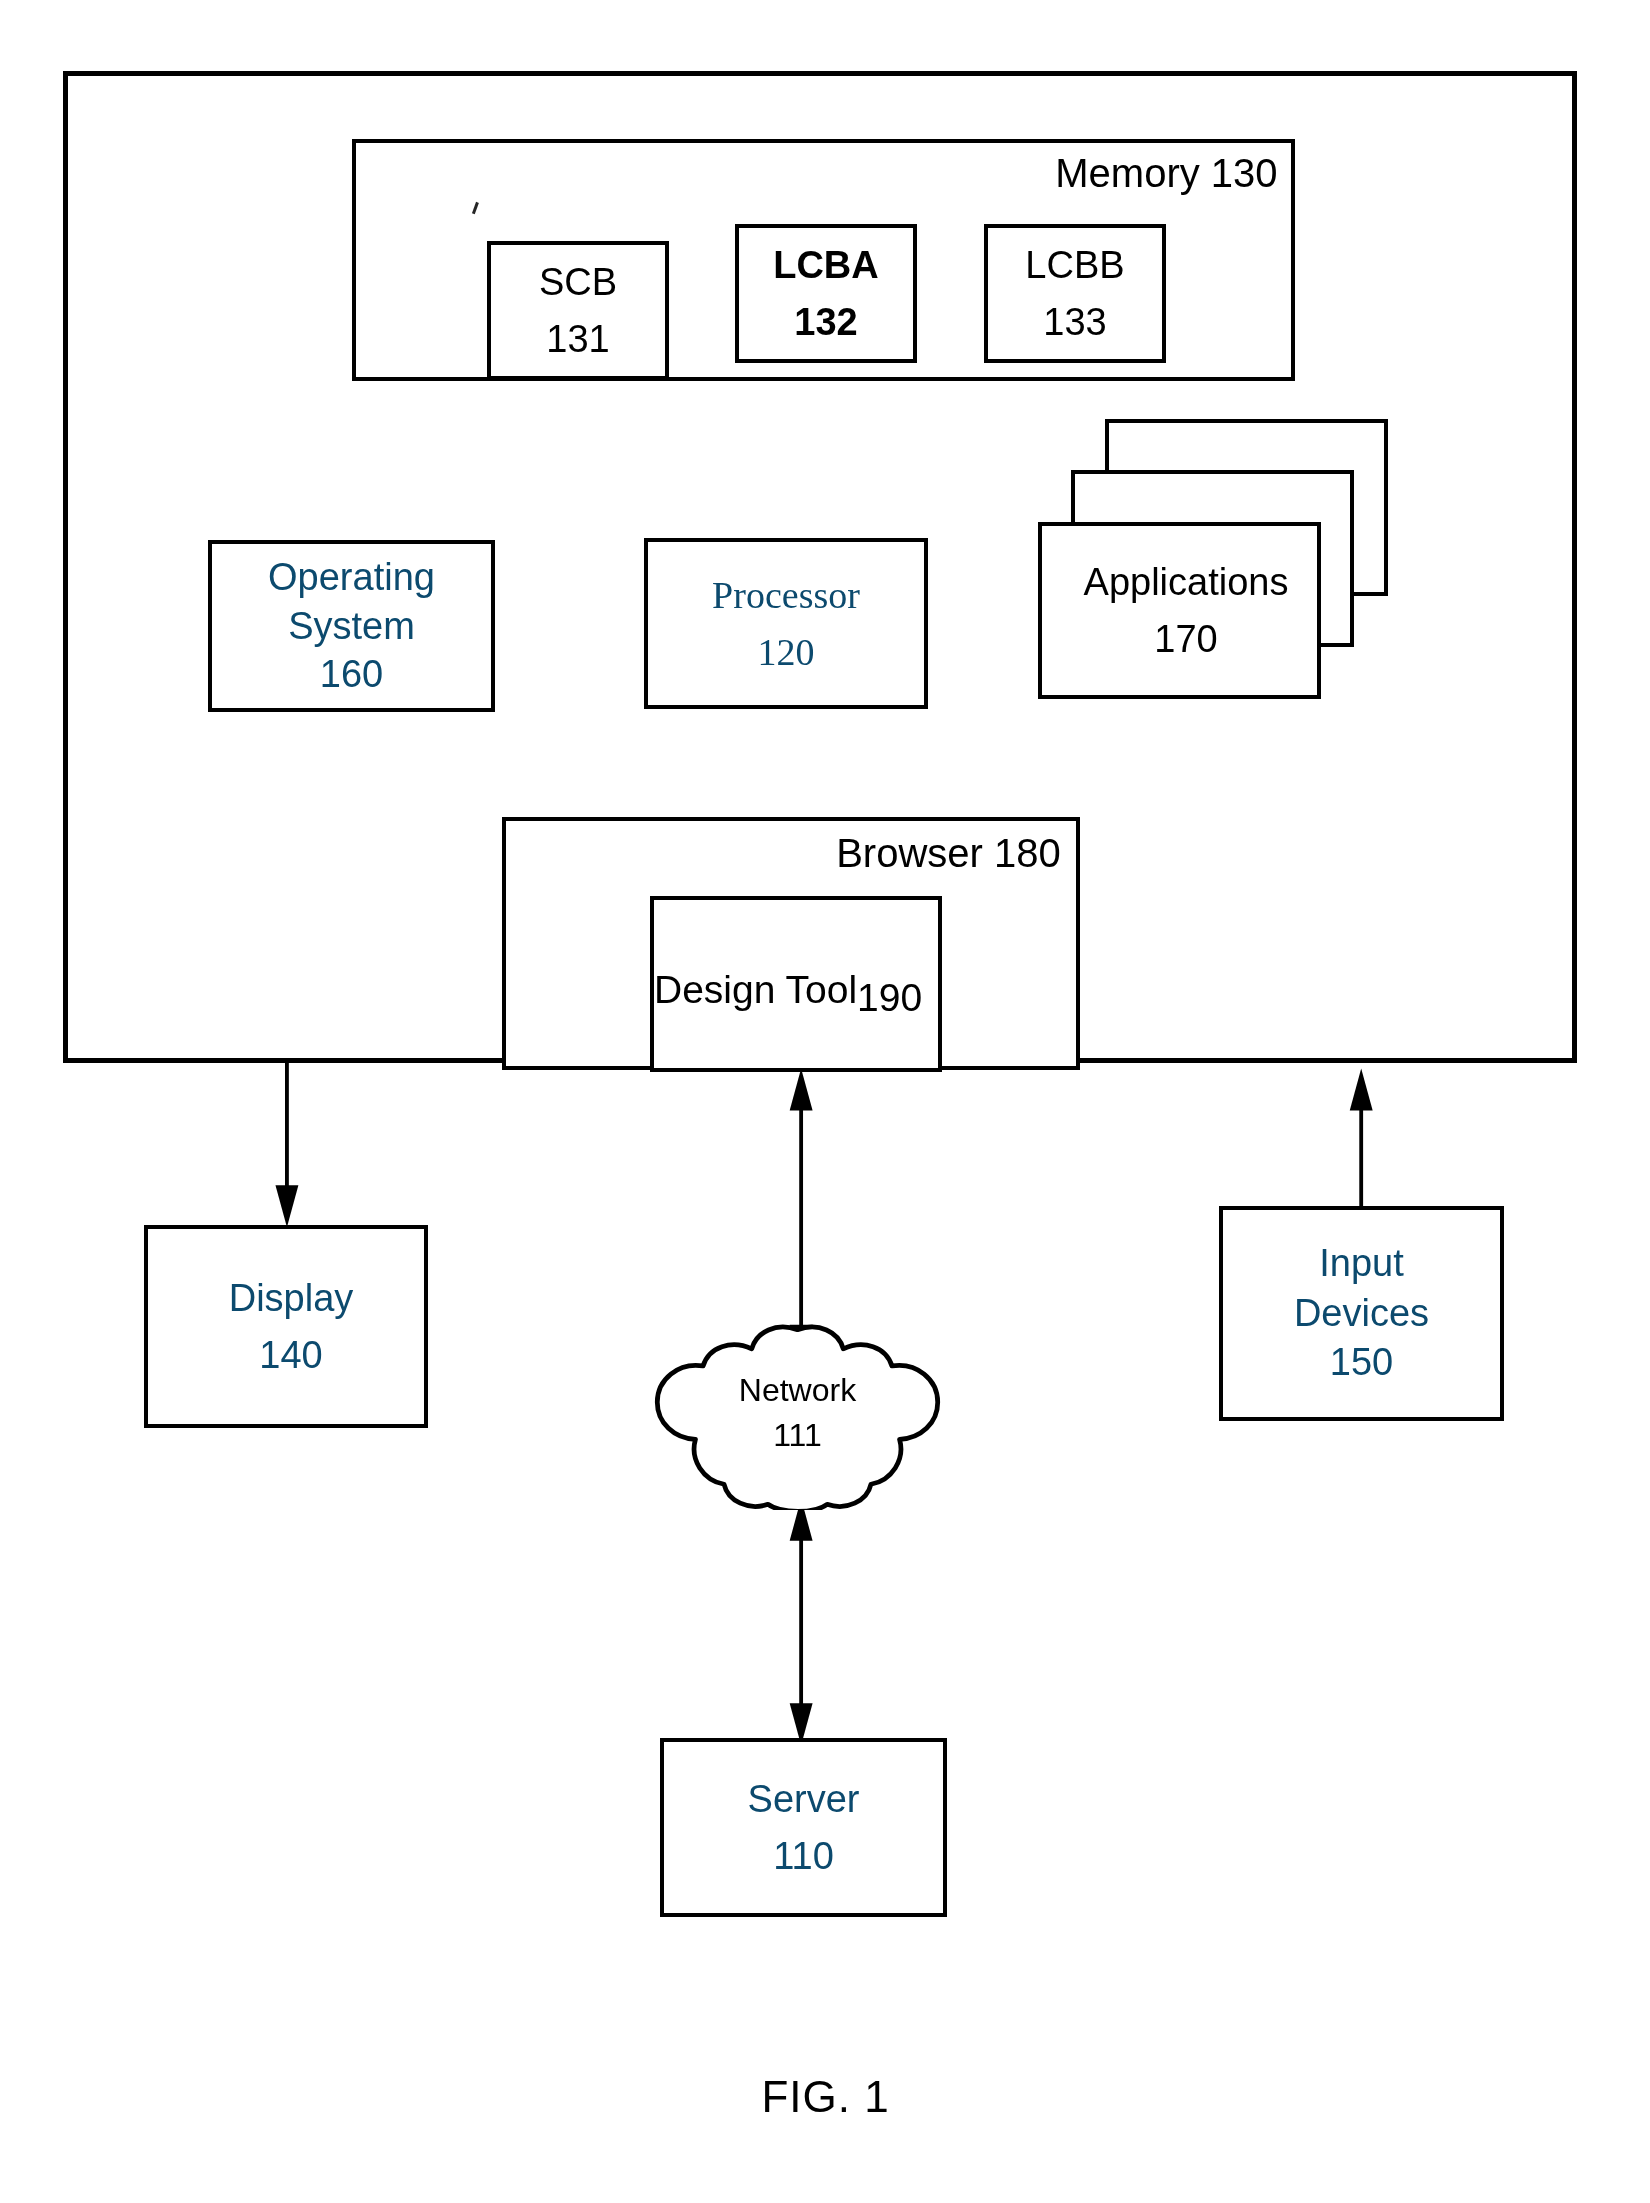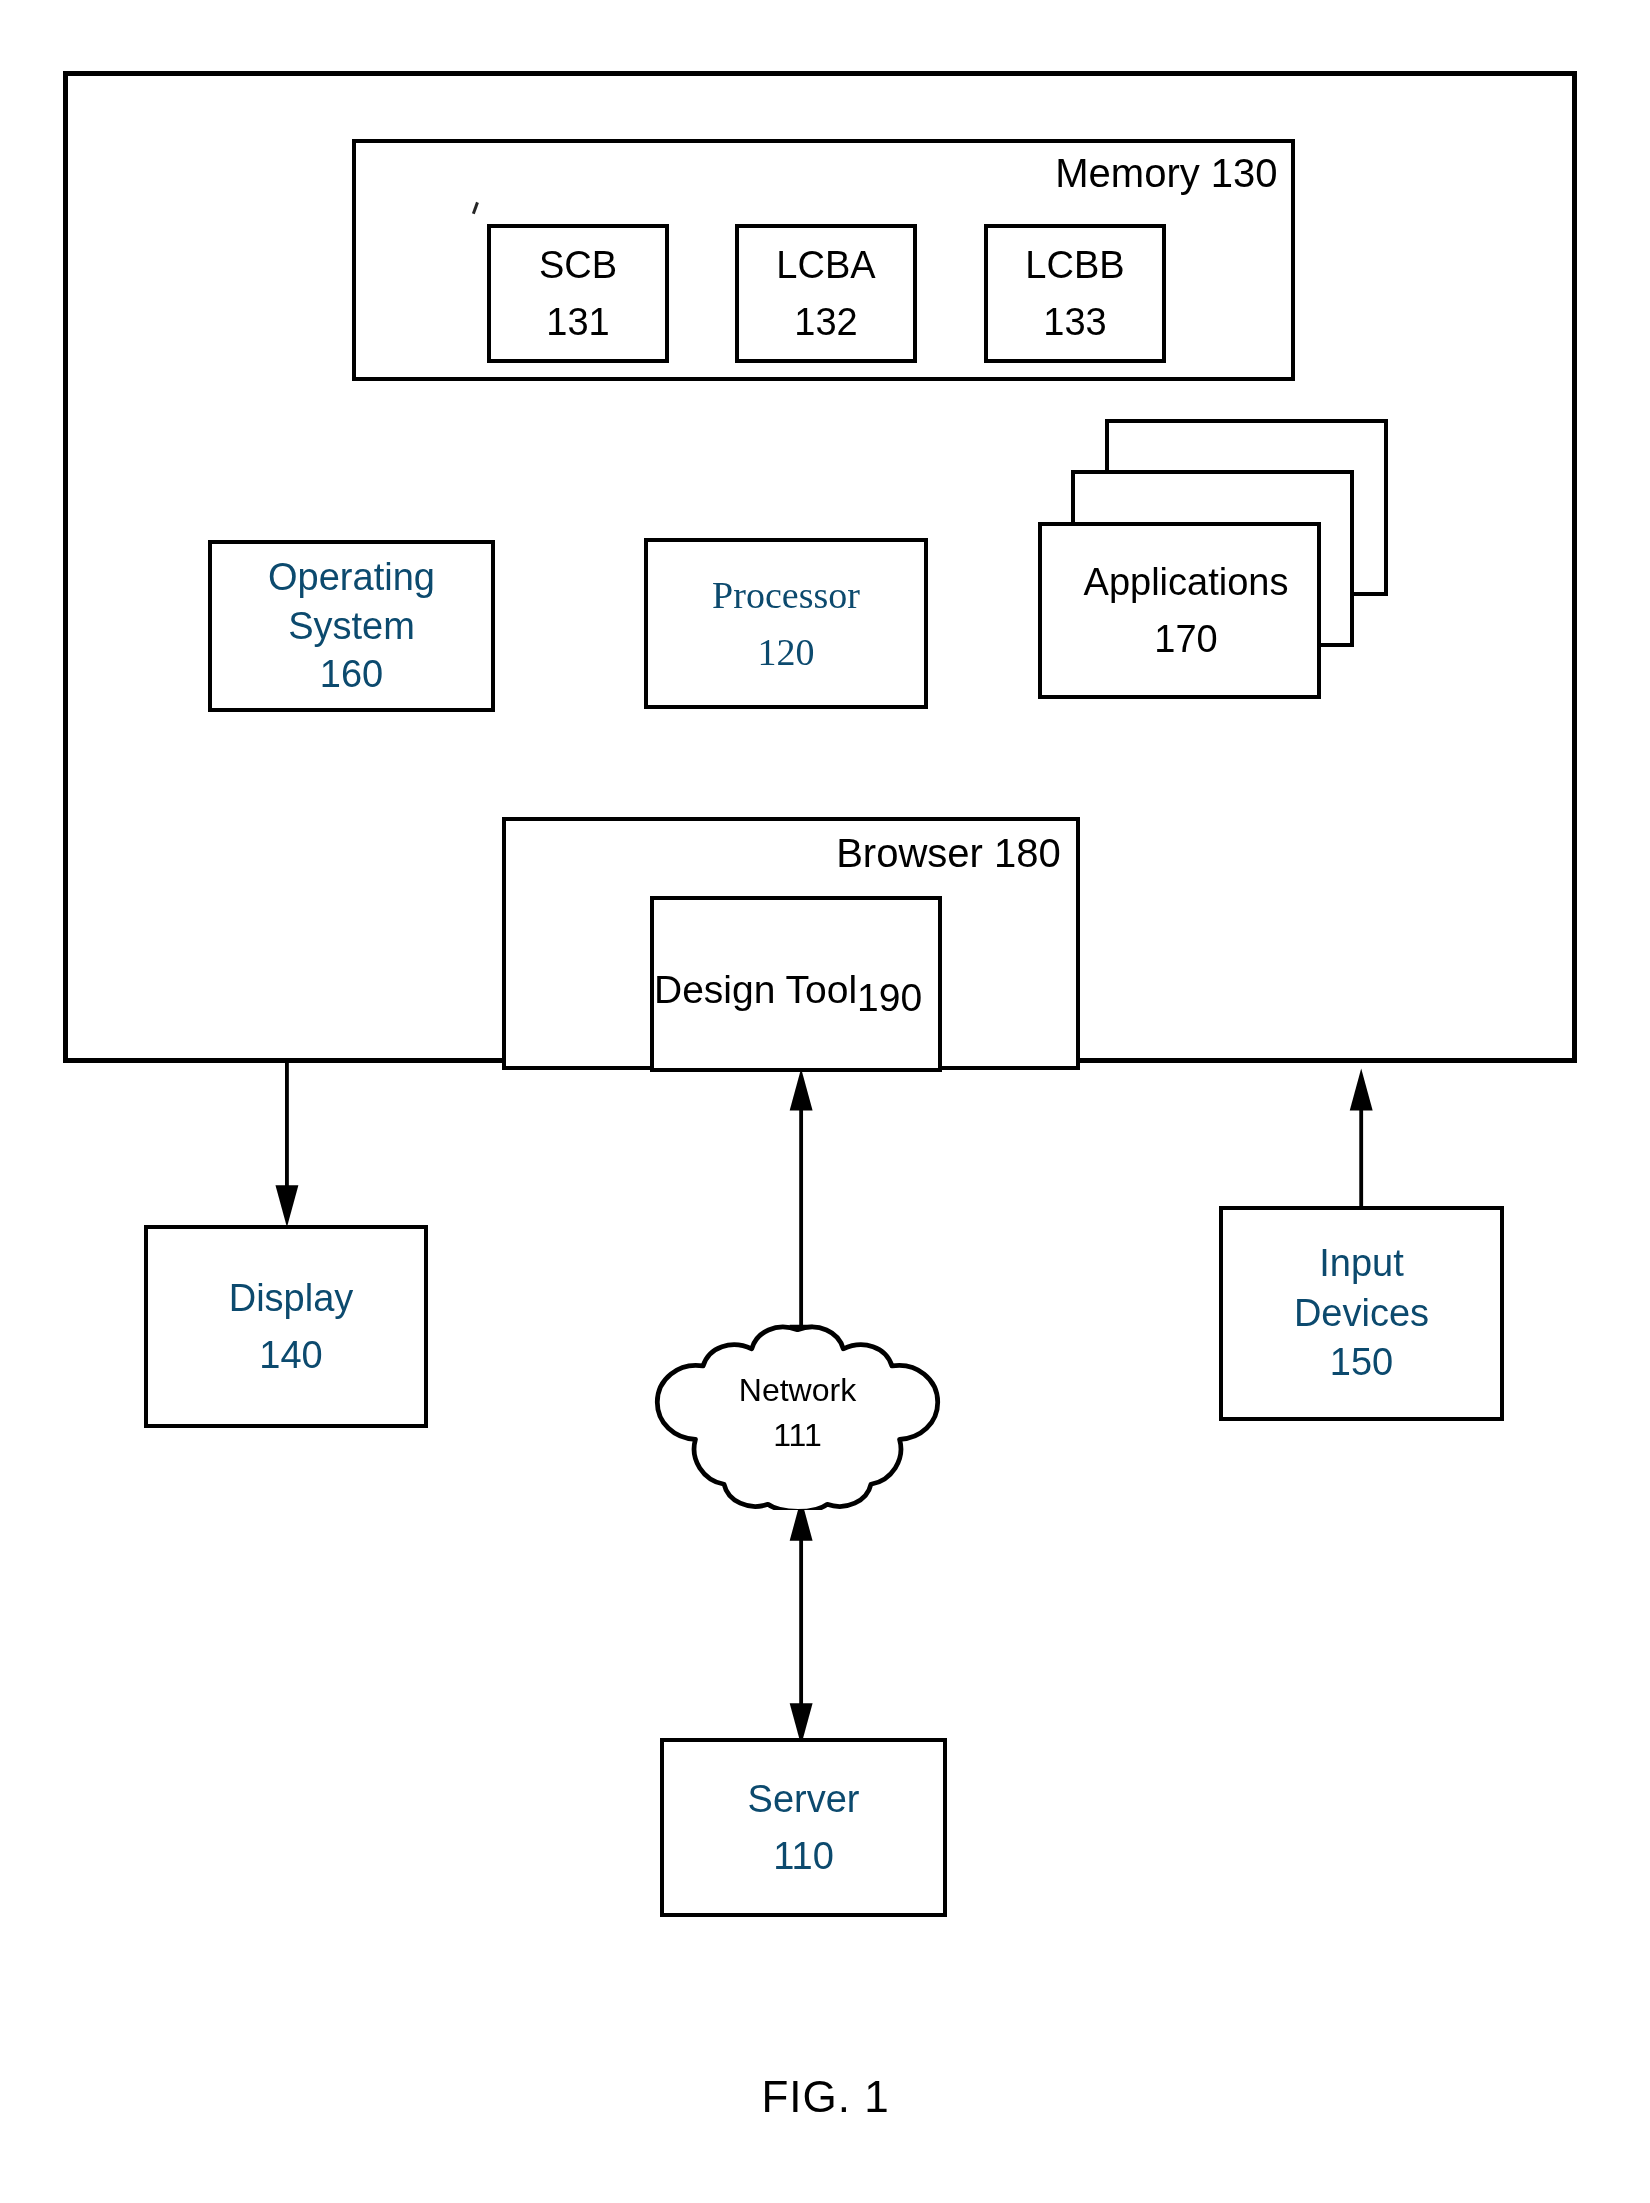--- a/index.html
+++ b/index.html
@@ -71,22 +71,22 @@
     display: flex;
     flex-direction: column;
     align-items: center;
     justify-content: center;
     font-size: 38px;
     line-height: 1.5;
     top: 81px;
     width: 182px;
     height: 139px;
   }
-  #mem-scb  { left: 131px; }
-  #mem-lcba { left: 379px; }
+  #mem-scb  { left: 131px; margin-top: 17px; }
+  #mem-lcba { left: 379px; font-weight: bold; }
   #mem-lcbb { left: 628px; }
 
   
   .speck {
     position: absolute;
     width: 2.9px; height: 11.5px;
     background: #000;
     transform: rotate(20deg);
     opacity: .85;
   }

